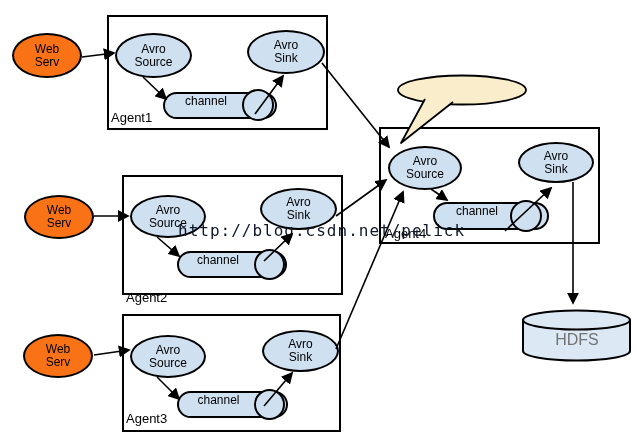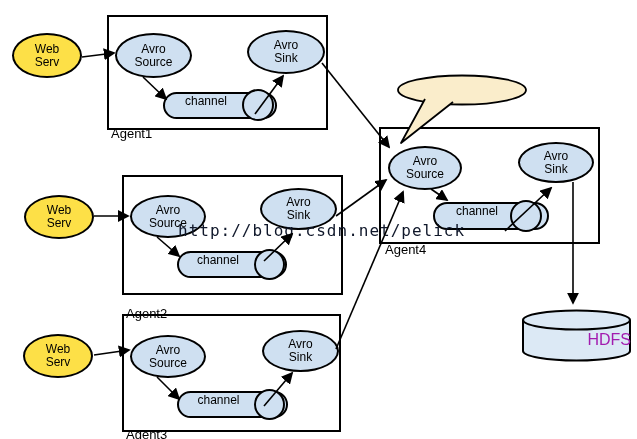--- a/index.html
+++ b/index.html
@@ -22,21 +22,21 @@
     border: 2px solid #000;
     border-radius: 50%;
     background: #cfe0f1;
     display: flex; align-items: center; justify-content: center;
     text-align: center;
     font-size: 12px; line-height: 13px;
     white-space: pre-line;
     z-index: 2;
     color:#000;
   }
-  .server { background: #fde047; }
+  .server { background: #f97316; }
   .channel {
     position: absolute;
     border: 2px solid #000;
     border-radius: 15px;
     background: #cfe0f1;
     display: flex; align-items: flex-start;
     font-size: 12px;
     z-index: 2;
     color:#000;
   }
@@ -46,21 +46,20 @@
     border: 2px solid #000;
     border-radius: 50%;
     background: #cfe0f1;
     z-index: 3;
   }
   .agent-label {
     position: absolute;
     font-size: 13px;
     color: #000;
     z-index: 2;
-    margin-top: 16px;
   }
   .watermark {
     position: absolute;
     left: 178px; top: 221px;
     font-family: "DejaVu Sans Mono", monospace;
     font-size: 16px;
     letter-spacing: 1px;
     color: #0f172a;
     z-index: 4;
     white-space: nowrap;
@@ -75,24 +74,24 @@
     position: absolute;
     left: 398px; top: 83px; width: 129px;
     text-align: center;
     font-size: 12px;
     z-index: 6;
     color:#000;
   }
   .hdfs-label {
     position: absolute;
     left: 523px; top: 331px; width: 108px;
-    text-align: right;
+    text-align: center;
     font-size: 16px;
     z-index: 6;
-    color:#a21caf;
+    color:#737373;
   }
 </style>
 </head>
 <body>
 
 <div id="stage">
 
   <div class="box" style="left:107px; top:15px; width:221px; height:115px;"></div>
   <div class="agent-label" style="left:111px; top:110px;">Agent1</div>
   <div class="ellipse server" style="left:12px; top:33px; width:70px; height:45px;">Web

